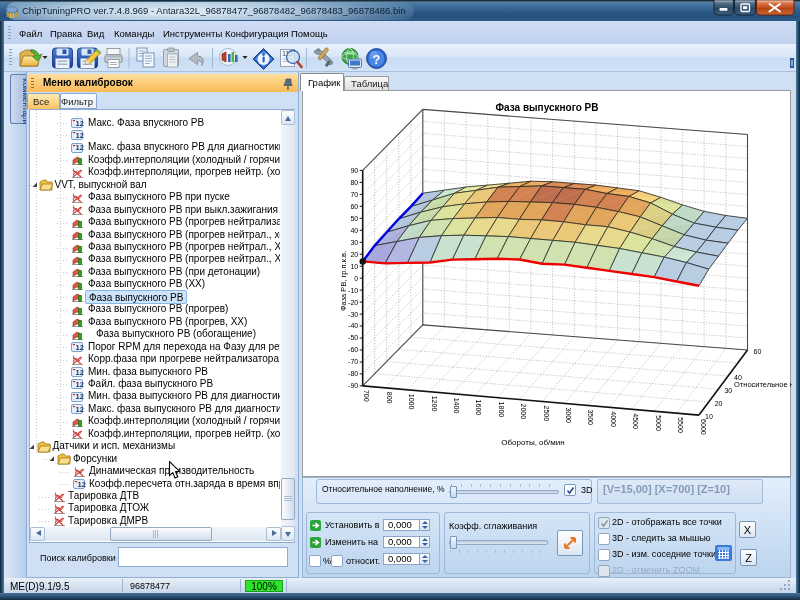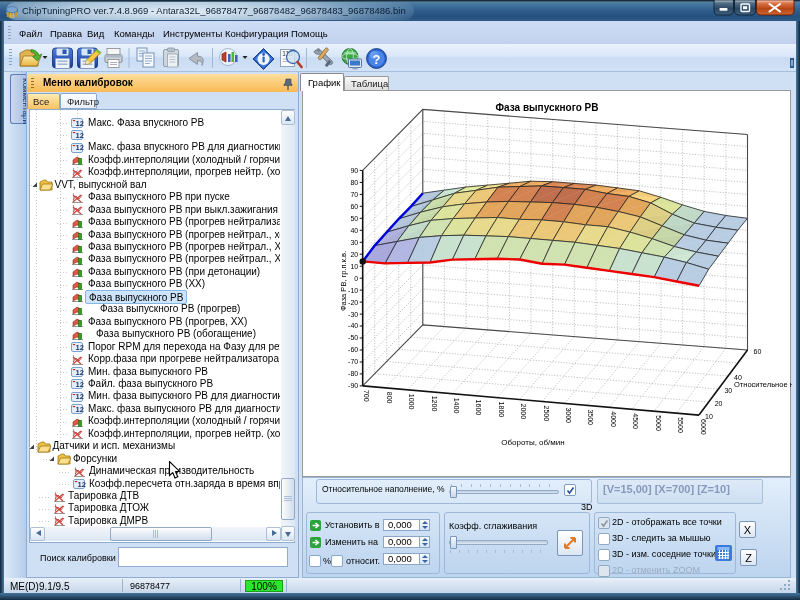--- a/index.html
+++ b/index.html
@@ -186,21 +186,21 @@
 
 <div class="abs" style="left:26px;top:72px;width:273px;height:506px;background:#cfe0f4;border:1px solid #8fadd1;border-top:none"></div>
 <div class="abs" style="left:27px;top:74px;width:271px;height:18px;background:linear-gradient(#fede9e,#f9ba55)"></div>
 <div class="abs" style="left:31px;top:78px;width:3px;height:11px;background:repeating-linear-gradient(#9a6d1e 0,#9a6d1e 1px,transparent 1px,transparent 3px)"></div>
 <div class="txt" style="left:43px;top:77px;font-weight:bold;font-size:10px">Меню калибровок</div>
 <div class="abs" style="left:283px;top:77px"><svg width="10" height="13" viewBox="0 0 10 13">
       <path d="M3 1 H8 L8 6 H9 V7.5 H1 V6 H2 Z" fill="#5a6a7a" stroke="#3a4a5a" stroke-width="0.6"></path>
       <line x1="5" y1="7.5" x2="5" y2="12" stroke="#3a4a5a" stroke-width="1.2"></line>
     </svg></div>
 <div class="abs" style="left:27px;top:93px;width:33px;height:16px;background:linear-gradient(#feeab2,#f9c263);border:1px solid #89a7cd;border-bottom:none;border-radius:2px 2px 0 0;font-size:9.5px;padding:2px 0 0 5px;color:#222">Все</div>
-<div class="abs" style="left:60px;top:93px;width:37px;height:16px;background:linear-gradient(#fbfdff,#e9eff7);border:1px solid #89a7cd;border-radius:2px 2px 0 0;font-size:9.5px;padding:2px 0 0 6px;color:#222">Фильтр</div>
+<div class="abs" style="left:60px;top:93px;width:37px;height:16px;background:linear-gradient(#fbfdff,#e9eff7);border:1px solid #89a7cd;border-radius:2px 2px 0 0;font-size:9.5px;padding:2px 0 0 0;color:#222">Фильтр</div>
 <div class="abs" style="left:29px;top:109px;width:266px;height:434px;background:#fff;border:1px solid #8fadd1"></div>
 <div class="abs" style="left:28px;top:110px;width:252px;height:432px;overflow:hidden">
 <div class="abs" style="left:8px;top:0.0px;width:1px;height:345.0px;background:repeating-linear-gradient(#c6cad2 0,#c6cad2 1px,transparent 1px,transparent 3px)"></div>
 <div class="abs" style="left:32px;top:0.0px;width:1px;height:335.0px;background:repeating-linear-gradient(#c6cad2 0,#c6cad2 1px,transparent 1px,transparent 3px)"></div>
 <div class="abs" style="left:49px;top:0.0px;width:1px;height:70.0px;background:repeating-linear-gradient(#c6cad2 0,#c6cad2 1px,transparent 1px,transparent 3px)"></div>
 <div class="abs" style="left:29px;top:13.0px;width:12px;height:1px;background:repeating-linear-gradient(90deg,#c6cad2 0,#c6cad2 1px,transparent 1px,transparent 3px)"></div>
     <div class="abs" style="left:43px;top:8.0px;width:12px;height:10px;background:#e4eefc;border:1px solid #7aa2cc;border-radius:2px">
       <span style="position:absolute;left:0.5px;top:-4px;font-size:9px;color:#cc2200;font-weight:bold">-</span>
       <span style="position:absolute;left:3.5px;top:-0.5px;font-size:7.5px;color:#223a66;font-weight:bold">12</span>
     </div>
@@ -304,21 +304,21 @@
       <path d="M2 6 L6 3 L10 5 L10 9 L6 8 L2 10 Z" fill="#e05848" stroke="#902818" stroke-width="0.6"></path>
       <rect x="7.5" y="4.5" width="3" height="6" fill="#30a020" stroke="#106008" stroke-width="0.5"></rect>
     </svg>
     <div class="abs" style="left:57px;top:179.8px;height:14px;padding:0 3px;background:#cde4fa;border:1px solid #84b6e8;border-radius:2px;font-size:10px;line-height:13px;color:#000;white-space:nowrap">Фаза выпускного РВ</div>
 <div class="abs" style="left:29px;top:199.8px;width:12px;height:1px;background:repeating-linear-gradient(90deg,#c6cad2 0,#c6cad2 1px,transparent 1px,transparent 3px)"></div>
     <svg class="abs" style="left:43px;top:193.8px" width="13" height="12" viewBox="0 0 13 12">
       <line x1="1" y1="10.5" x2="12" y2="10.5" stroke="#999" stroke-width="1"></line>
       <path d="M2 6 L6 3 L10 5 L10 9 L6 8 L2 10 Z" fill="#e05848" stroke="#902818" stroke-width="0.6"></path>
       <rect x="7.5" y="4.5" width="3" height="6" fill="#30a020" stroke="#106008" stroke-width="0.5"></rect>
     </svg>
-    <div class="txt" style="left:72px;top:193.2px;font-size:10px">Фаза выпускного РВ (прогрев)</div>
+    <div class="txt" style="left:60px;top:193.2px;font-size:10px">Фаза выпускного РВ (прогрев)</div>
 <div class="abs" style="left:29px;top:212.2px;width:12px;height:1px;background:repeating-linear-gradient(90deg,#c6cad2 0,#c6cad2 1px,transparent 1px,transparent 3px)"></div>
     <svg class="abs" style="left:43px;top:206.2px" width="13" height="12" viewBox="0 0 13 12">
       <line x1="1" y1="10.5" x2="12" y2="10.5" stroke="#999" stroke-width="1"></line>
       <path d="M2 6 L6 3 L10 5 L10 9 L6 8 L2 10 Z" fill="#e05848" stroke="#902818" stroke-width="0.6"></path>
       <rect x="7.5" y="4.5" width="3" height="6" fill="#30a020" stroke="#106008" stroke-width="0.5"></rect>
     </svg>
     <div class="txt" style="left:60px;top:205.7px;font-size:10px">Фаза выпускного РВ (прогрев, ХХ)</div>
 <div class="abs" style="left:29px;top:224.6px;width:12px;height:1px;background:repeating-linear-gradient(90deg,#c6cad2 0,#c6cad2 1px,transparent 1px,transparent 3px)"></div>
     <svg class="abs" style="left:43px;top:218.6px" width="13" height="12" viewBox="0 0 13 12">
       <line x1="1" y1="10.5" x2="12" y2="10.5" stroke="#999" stroke-width="1"></line>
@@ -807,21 +807,21 @@
 <div class="abs" style="left:302px;top:477px;width:489px;height:101px;background:linear-gradient(#e2eefb,#bcd4ee);border:1px solid #9ab5d5"></div>
 <div class="abs" style="left:316px;top:479px;width:276px;height:25px;border:1px solid #9db8d8;border-radius:3px"></div>
 <div class="txt" style="left:322px;top:484px;font-size:8.5px">Относительное наполнение, %</div>
 <div class="abs" style="left:451px;top:484px;width:108px;height:2.5px;background:repeating-linear-gradient(90deg,#aabbd0 0,#aabbd0 1px,transparent 1px,transparent 9.8px)"></div>
 <div class="abs" style="left:449px;top:490px;width:110px;height:4px;background:linear-gradient(#b9c9dd,#dfe9f4);border:1px solid #93a9c6;border-radius:2px"></div>
 <div class="abs" style="left:450px;top:486px;width:7px;height:12px;background:linear-gradient(#f4f8fc,#c8d8ec);border:1px solid #7a96b8;border-radius:1px"></div>
 <div class="abs" style="left:564px;top:484px;width:12px;height:12px;background:#fff;border:1px solid #7a9ac2;border-radius:2px"></div>
 <svg class="abs" style="left:565px;top:485px" width="11" height="11" viewBox="0 0 11 11">
     <path d="M2.5 5.5 L4.5 8 L8.5 2.5" stroke="#2a55a0" stroke-width="1.7" fill="none"></path>
   </svg>
-<div class="txt" style="left:581px;top:502px;font-size:9px">3D</div>
+<div class="txt" style="left:581px;top:485px;font-size:9px">3D</div>
 <div class="abs" style="left:597px;top:479px;width:166px;height:25px;background:linear-gradient(#dfeaf7,#cddff2);border:1px solid #a8bfda;border-radius:2px"></div>
 <div class="abs" style="left:603px;top:483px;font-size:11px;font-weight:bold;color:#8699bb;white-space:nowrap">[V=15,00] [X=700] [Z=10]</div>
 
 <div class="abs" style="left:306px;top:512px;width:134px;height:62px;border:1px solid #9db8d8;border-radius:3px"></div>
 
 <svg class="abs" style="left:310px;top:520px" width="11" height="11" viewBox="0 0 11 11">
     <rect x="0" y="0" width="11" height="11" rx="2" fill="#2ca43c"></rect>
     <path d="M2.5 5.5 H8 M5.5 3 L8.5 5.5 L5.5 8" stroke="#fff" stroke-width="1.5" fill="none"></path>
   </svg>
 <div class="txt" style="left:325px;top:520px;font-size:9px">Установить в</div>

